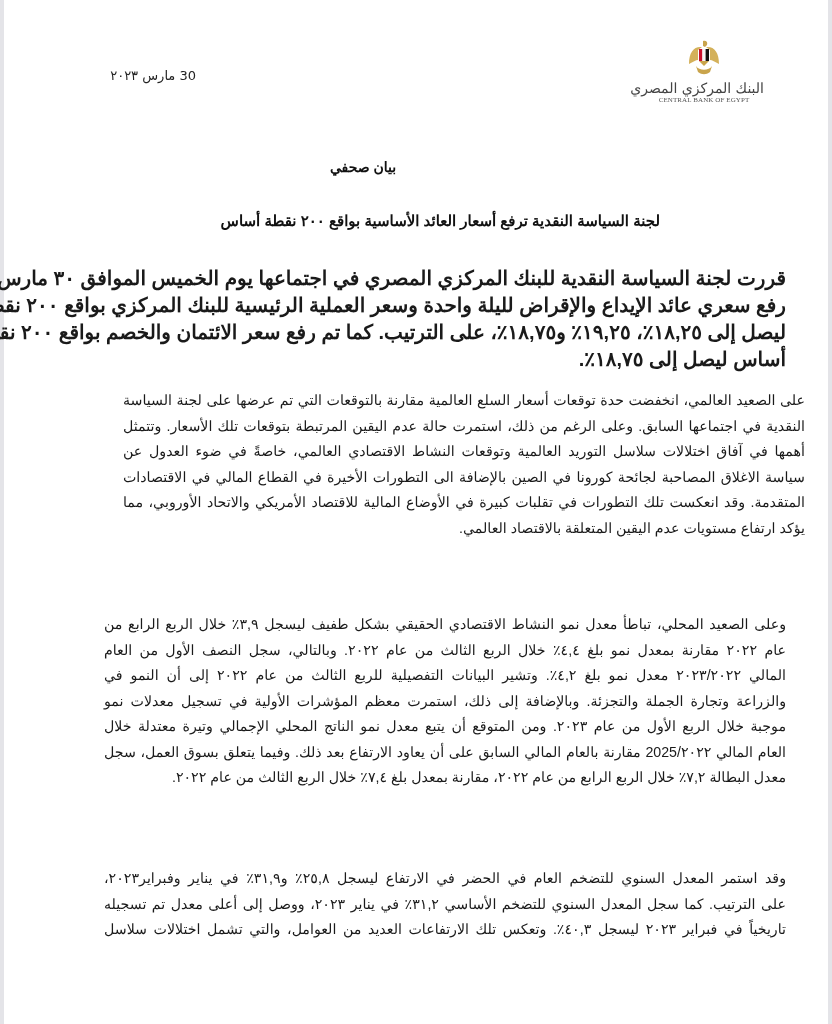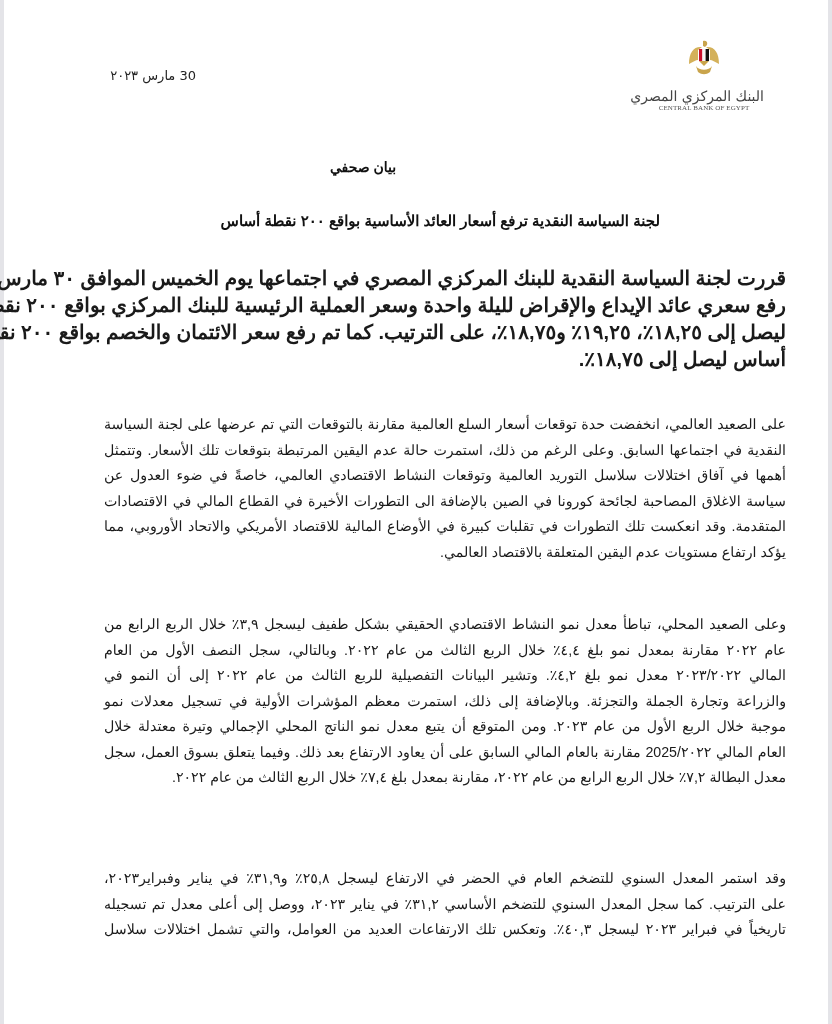--- a/index.html
+++ b/index.html
@@ -12,21 +12,21 @@
     position: absolute; left: 4px; top: 0; width: 824px; height: 1024px;
     background: #ffffff;
   }
   .logo {
     position: absolute; left: 640px; top: 38px; width: 120px; height: 72px;
     text-align: center;
   }
   .logo svg { display: block; margin: 0 auto; }
   .logo .ar {
     font-family: "DejaVu Serif", serif; font-size: 14px; color: #444;
-    direction: rtl; line-height: 16px; margin-top: 10px; white-space: nowrap;
+    direction: rtl; line-height: 16px; margin-top: 2px; white-space: nowrap;
   }
   .logo .en {
     font-family: "Liberation Serif", serif; font-size: 7px; color: #555;
     letter-spacing: 0.1px; line-height: 9px; white-space: nowrap;
   }
   .date {
     position: absolute; left: 92px; top: 68px; width: 100px;
     font-size: 13px; color: #222; direction: rtl; text-align: right;
   }
   .heading {
@@ -41,21 +41,21 @@
     direction: rtl; text-align: justify; text-align-last: right;
     color: #1a1a1a;
   }
   .p-lead {
     top: 265px; font-weight: bold;
     font-family: "Liberation Sans", sans-serif; font-size: 20px; line-height: 27px;
   }
   .p-body {
     font-family: "Liberation Sans", sans-serif; font-size: 14.2px; line-height: 25.5px;
   }
-  .p1 { top: 412px; }
+  .p1 { top: 388px; margin-left: 19px; }
   .p2 { top: 612px; }
   .p3 { top: 866px; }
   .line { display: block; white-space: nowrap; text-align-last: justify; }
   .line.last { text-align-last: right; }
 </style>
 </head>
 <body>
 
 <div class="page">
 

